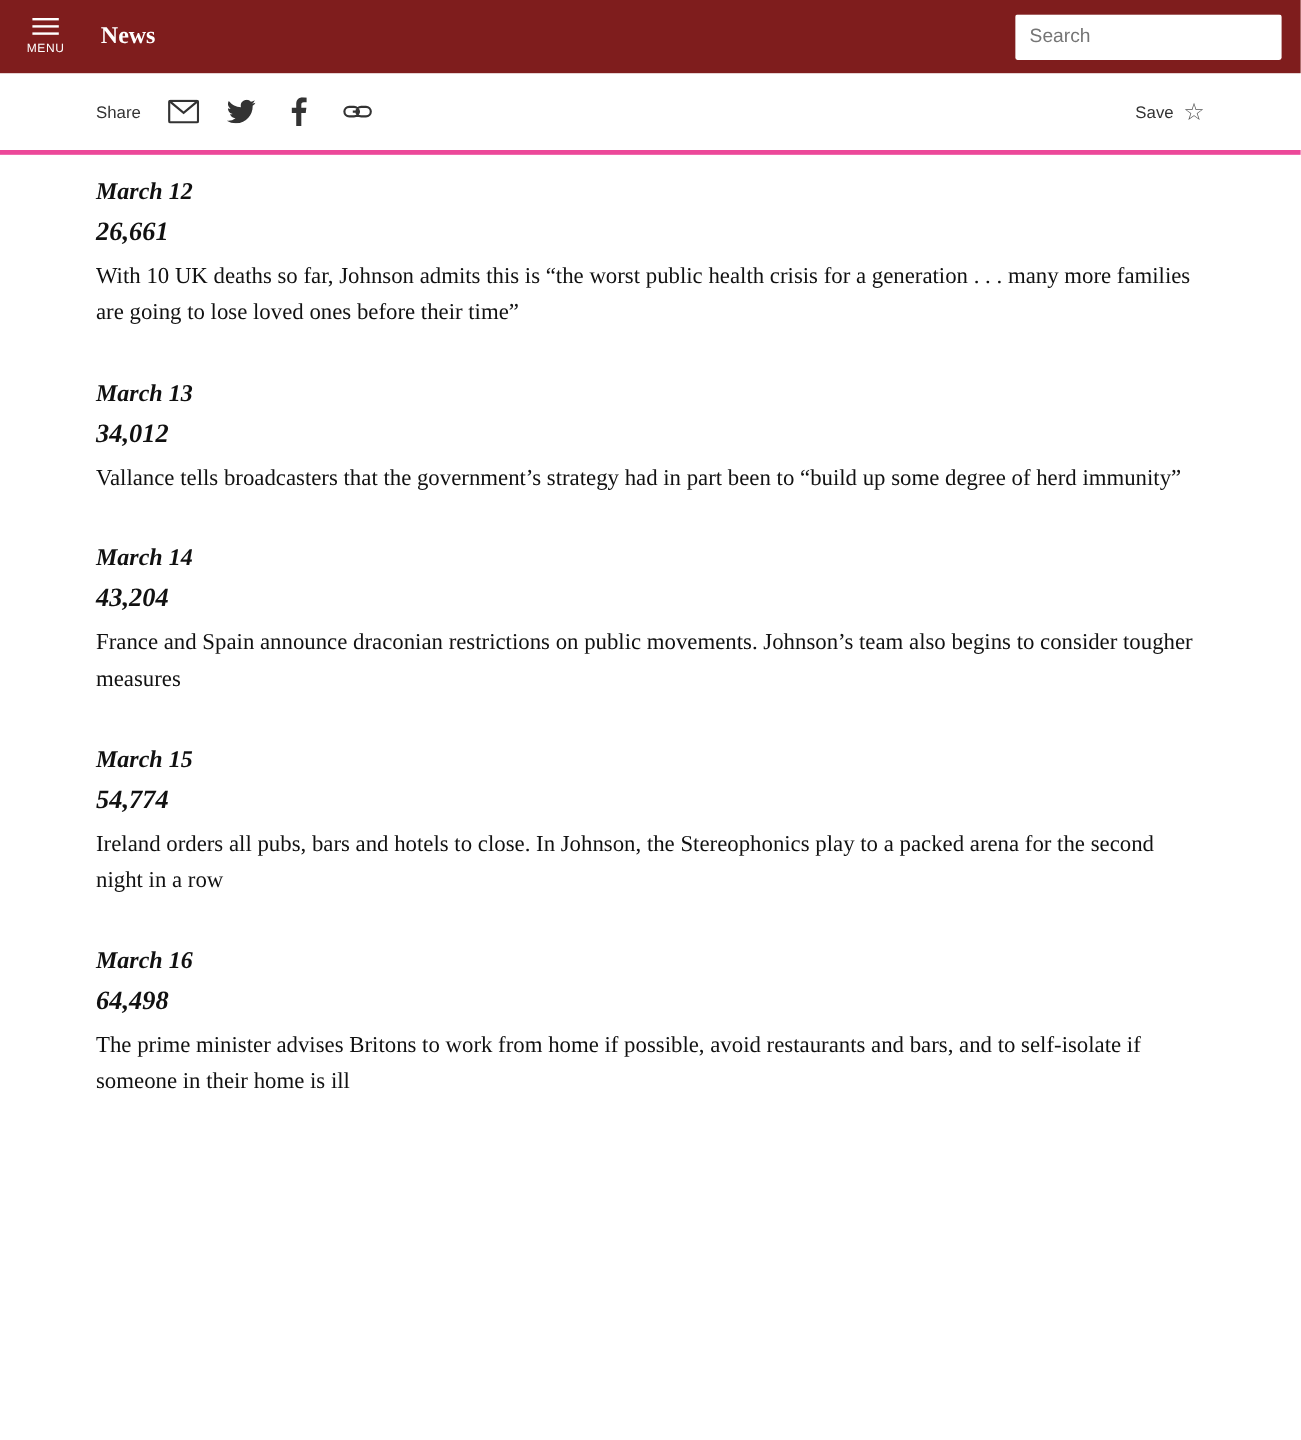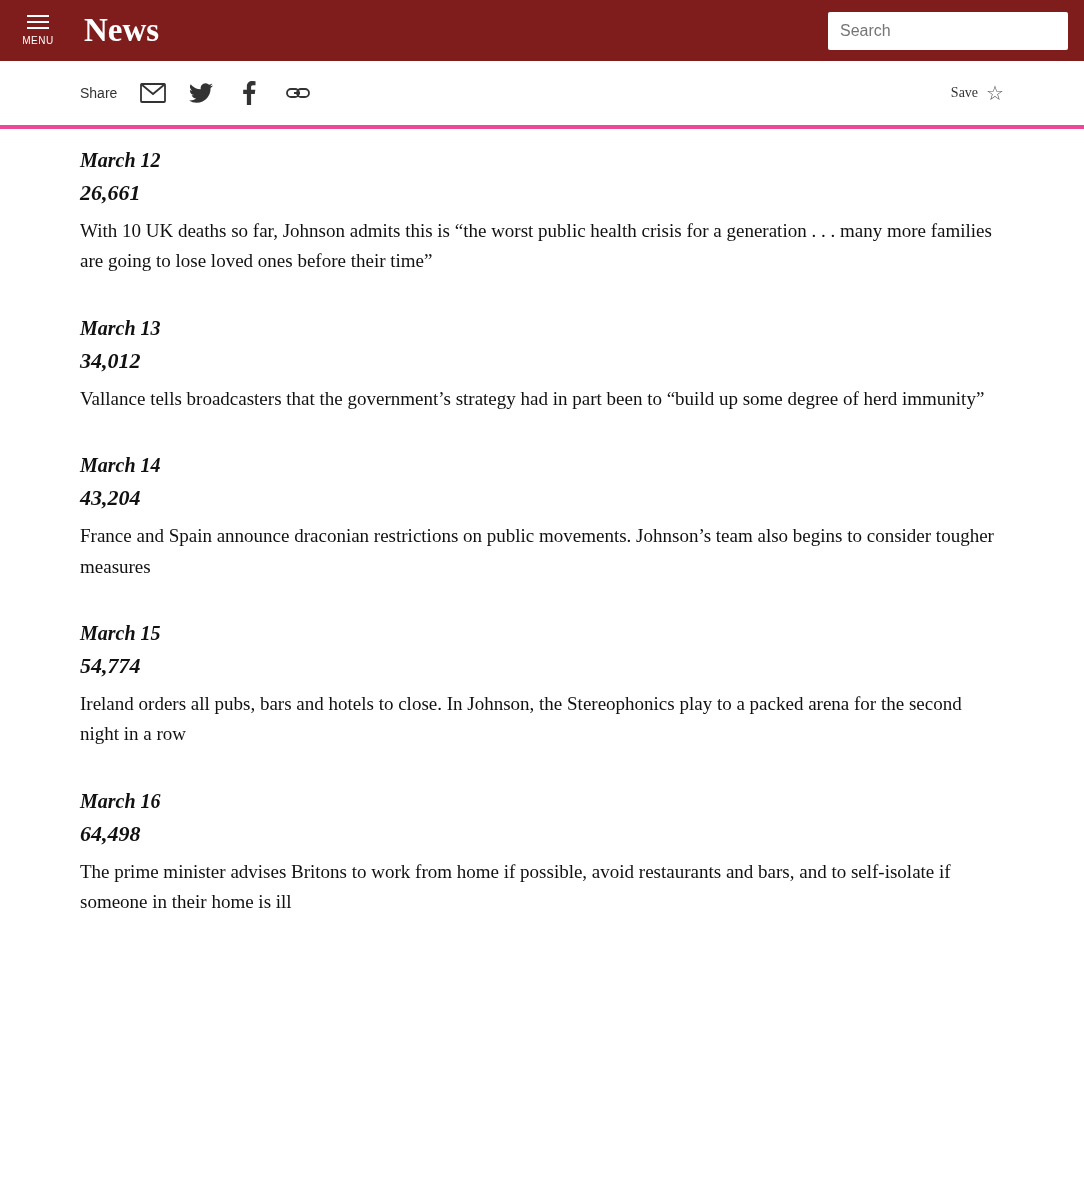--- a/index.html
+++ b/index.html
@@ -41,34 +41,34 @@
     .menu-label {
       color: #fff;
       font-size: 10px;
       font-family: Arial, sans-serif;
       letter-spacing: 0.5px;
       margin-top: 2px;
     }
 
     .header-logo {
       color: #fff;
-      font-size: 33px;
+      font-size: 20px;
       font-weight: bold;
       font-family: Georgia, serif;
       flex: 1;
       padding-left: 8px;
     }
 
     .search-bar {
       display: flex;
       align-items: center;
       background: #fff;
       border-radius: 2px;
       overflow: hidden;
-      width: 240px;
+      width: 222px;
       height: 38px;
     }
 
     .search-input {
       border: none;
       outline: none;
       font-size: 16px;
       padding: 0 12px;
       flex: 1;
       height: 100%;
@@ -105,21 +105,21 @@
 
     .save-area {
       margin-left: auto;
       display: flex;
       align-items: center;
       gap: 8px;
       cursor: pointer;
     }
 
     .save-label {
-      font-family: Liberation Serif, serif;
+      font-family: Liberation Sans, sans-serif;
       font-size: 14px;
       color: #333;
     }
 
     .star-icon {
       font-size: 20px;
       color: #555;
     }
 
     

